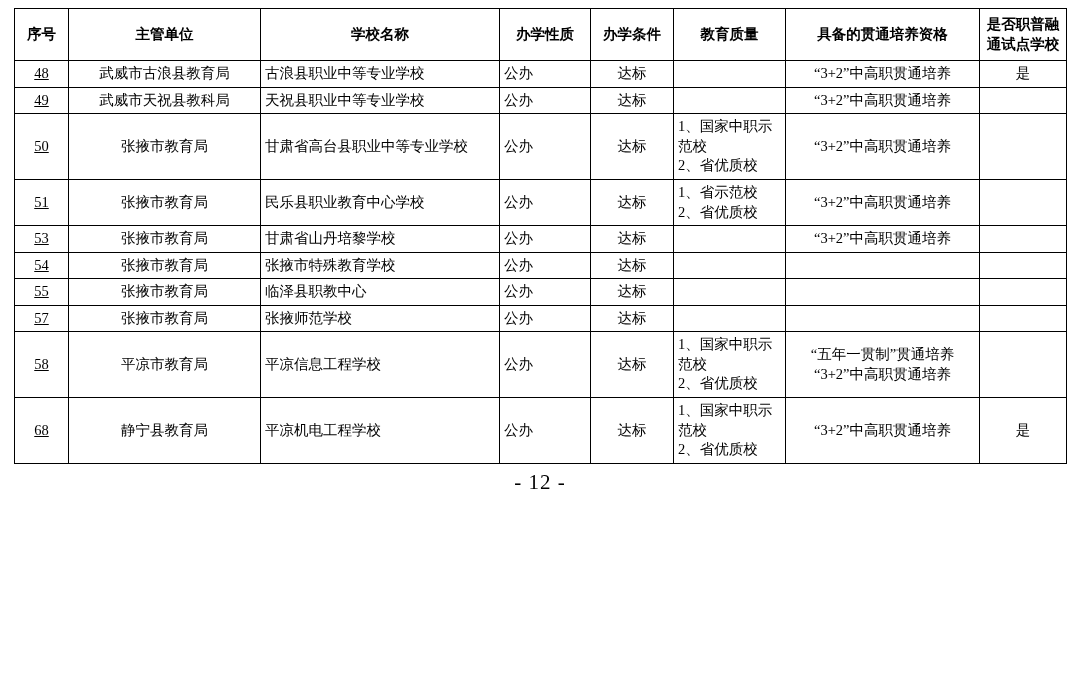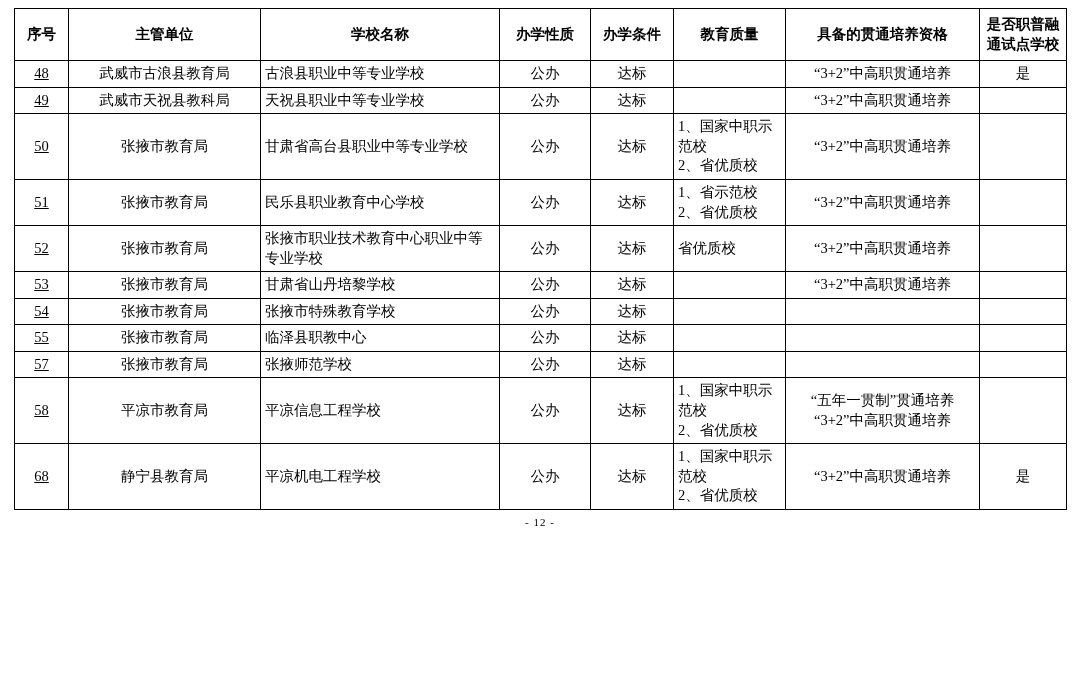--- a/index.html
+++ b/index.html
@@ -47,32 +47,32 @@
   col.c2 { width: 239px; }
   col.c3 { width: 91px; }
   col.c4 { width: 83px; }
   col.c5 { width: 112px; }
   col.c6 { width: 194px; }
   col.c7 { width: 87px; }
 
   td.c-idx   { text-align: center; text-decoration: underline; }
   td.c-dept  { text-align: center; }
   td.c-name  { text-align: left; padding-left: 8px; }
-  td.c-nature{ text-align: center; }
+  td.c-nature{ }
   td.c-cond  { text-align: center; }
   td.c-qual  { text-align: left; padding-left: 6px; font-size: 14px; }
   td.c-prog  { text-align: center; font-size: 14px; }
   td.c-pilot { text-align: center; }
 
   .multi-line {
     white-space: pre-line;
   }
   .footer {
     text-align: center;
-    font-size: 11px;
+    font-size: 21px;
     margin-top: 6px;
     letter-spacing: 1px;
   }
 </style>
 </head>
 <body>
 
 <div class="page">
   <table class="school-table">
     <colgroup>
@@ -134,30 +134,20 @@
         <td class="c-dept">张掖市教育局</td>
         <td class="c-name">民乐县职业教育中心学校</td>
         <td class="c-nature">公办</td>
         <td class="c-cond">达标</td>
         <td class="c-qual multi-line">1、省示范校
 2、省优质校</td>
         <td class="c-prog multi-line">“3+2”中高职贯通培养</td>
         <td class="c-pilot"></td>
       </tr>
       <tr>
-        <td class="c-idx">52</td>
-        <td class="c-dept">张掖市教育局</td>
-        <td class="c-name">张掖市职业技术教育中心职业中等专业学校</td>
-        <td class="c-nature">公办</td>
-        <td class="c-cond">达标</td>
-        <td class="c-qual multi-line">省优质校</td>
-        <td class="c-prog multi-line">“3+2”中高职贯通培养</td>
-        <td class="c-pilot"></td>
-      </tr>
-      <tr>
         <td class="c-idx">53</td>
         <td class="c-dept">张掖市教育局</td>
         <td class="c-name">甘肃省山丹培黎学校</td>
         <td class="c-nature">公办</td>
         <td class="c-cond">达标</td>
         <td class="c-qual multi-line"></td>
         <td class="c-prog multi-line">“3+2”中高职贯通培养</td>
         <td class="c-pilot"></td>
       </tr>
       <tr>

